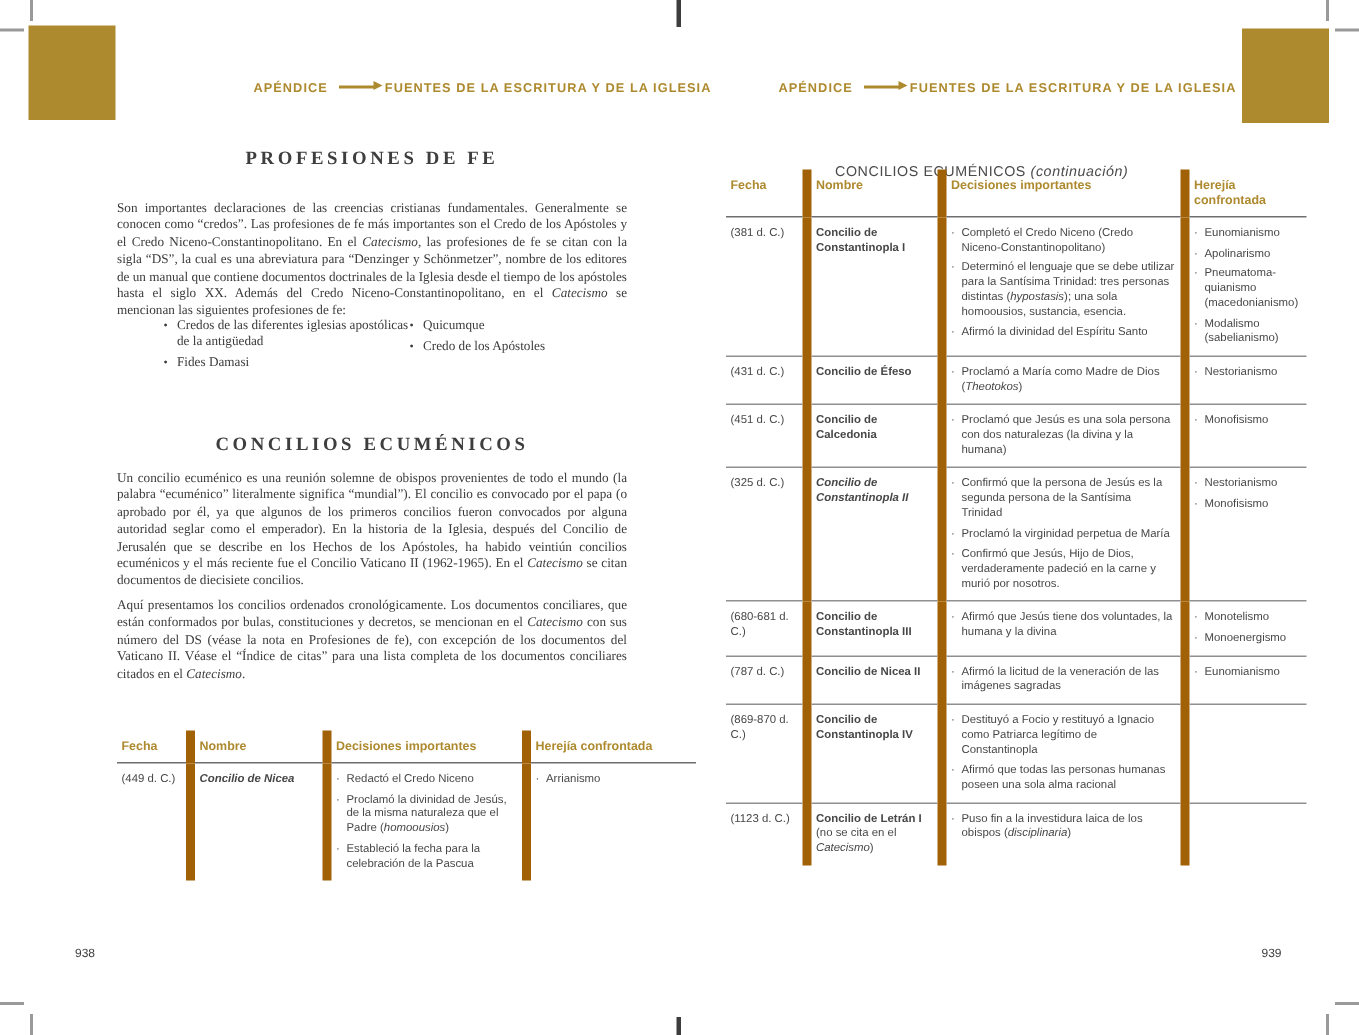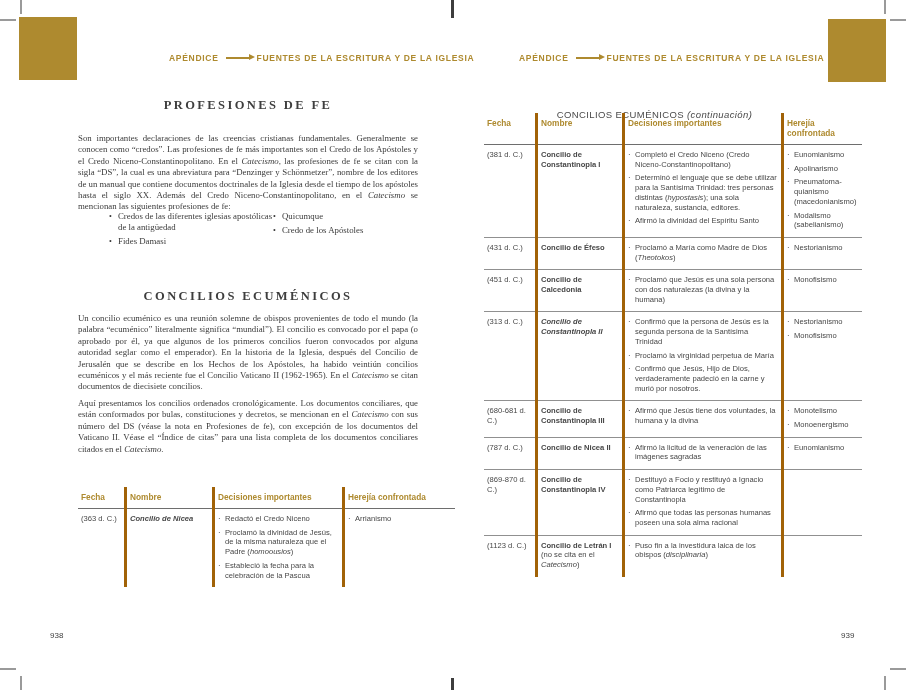--- a/index.html
+++ b/index.html
@@ -65,21 +65,21 @@
   }
   #left-table{left:78px;top:487px;width:340px;}
   #right-table{left:484px;top:113px;width:341px;}
   table.councils th{
     text-align:left;vertical-align:top;font-size:8.3px;line-height:10px;
     padding:5px 4px 6px 3px;border-bottom:1.5px solid #6e6e6e;
   }
   table.councils td{
     vertical-align:top;padding:5px 4px 7px 3px;
   }
-  table.councils th + th, table.councils td + td{border-left:3px solid #a16207;}
+  table.councils th + th, table.councils td + td{border-left:6px solid #a16207;}
   table.councils tbody tr + tr td{border-top:1px solid #909090;}
   #left-table th:nth-child(1){width:39px;} #left-table th:nth-child(2){width:78px;}
   #left-table th:nth-child(3){width:120px;} #left-table th:nth-child(4){width:103px;}
   #right-table th:nth-child(1){width:44px;} #right-table th:nth-child(2){width:77px;}
   #right-table th:nth-child(3){width:149px;} #right-table th:nth-child(4){width:71px;}
   td.nombre-cell{font-weight:bold;}
   td.nombre-cell .normal{font-weight:normal;}
   .ti{display:flex;margin-bottom:4px;}
   .ti:last-child{margin-bottom:0;}
   .ti .dot{width:7px;flex:none;text-align:left;}
@@ -148,21 +148,21 @@
     <thead>
       <tr>
         <th style="color: rgb(174, 138, 47);">Fecha</th>
         <th style="color: rgb(174, 138, 47);">Nombre</th>
         <th style="color: rgb(174, 138, 47);">Decisiones importantes</th>
         <th style="color: rgb(174, 138, 47);">Herejía confrontada</th>
       </tr>
     </thead>
     <tbody>
       <tr>
-        <td class="fecha-cell">(363 d. C.)</td>
+        <td class="fecha-cell">(449 d. C.)</td>
         <td class="nombre-cell"><span style="font-weight: bold; font-style: italic;">Concilio de Nicea</span></td>
         <td class="decisiones-cell">
           <div class="ti">
             <span class="dot">·</span>
             <span><span class="normal">Redactó el Credo Niceno</span></span>
           </div>
           <div class="ti">
             <span class="dot">·</span>
             <span><span class="normal">Proclamó la divinidad de Jesús, de la misma naturaleza que el Padre (</span><span class="normal" style="font-style: italic;">homoousios</span><span class="normal">)</span></span>
           </div>
@@ -200,21 +200,21 @@
       <tr>
         <td class="fecha-cell">(381 d. C.)</td>
         <td class="nombre-cell"><span style="font-weight: bold;">Concilio de Constantinopla I</span></td>
         <td class="decisiones-cell">
           <div class="ti">
             <span class="dot">·</span>
             <span><span class="normal">Completó el Credo Niceno (Credo Niceno-Constantinopolitano)</span></span>
           </div>
           <div class="ti">
             <span class="dot">·</span>
-            <span><span class="normal">Determinó el lenguaje que se debe utilizar para la Santísima Trinidad: tres personas distintas (</span><span class="normal" style="font-style: italic;">hypostasis</span><span class="normal">); una sola naturaleza, sustancia, editores.</span></span>
+            <span><span class="normal">Determinó el lenguaje que se debe utilizar para la Santísima Trinidad: tres personas distintas (</span><span class="normal" style="font-style: italic;">hypostasis</span><span class="normal">); una sola homoousios, sustancia, esencia.</span></span>
           </div>
           <div class="ti">
             <span class="dot">·</span>
             <span><span class="normal">Afirmó la divinidad del Espíritu Santo</span></span>
           </div>
         </td>
         <td class="herejia-cell">
           <div class="ti">
             <span class="dot">·</span>
             <span><span class="normal">Eunomianismo</span></span>
@@ -259,21 +259,21 @@
           </div>
         </td>
         <td class="herejia-cell">
           <div class="ti">
             <span class="dot">·</span>
             <span><span class="normal">Monofisismo</span></span>
           </div>
         </td>
       </tr>
       <tr>
-        <td class="fecha-cell">(313 d. C.)</td>
+        <td class="fecha-cell">(325 d. C.)</td>
         <td class="nombre-cell"><span style="font-weight: bold; font-style: italic;">Concilio de Constantinopla II</span></td>
         <td class="decisiones-cell">
           <div class="ti">
             <span class="dot">·</span>
             <span><span class="normal">Confirmó que la persona de Jesús es la segunda persona de la Santísima Trinidad</span></span>
           </div>
           <div class="ti">
             <span class="dot">·</span>
             <span><span class="normal">Proclamó la virginidad perpetua de María</span></span>
           </div>

